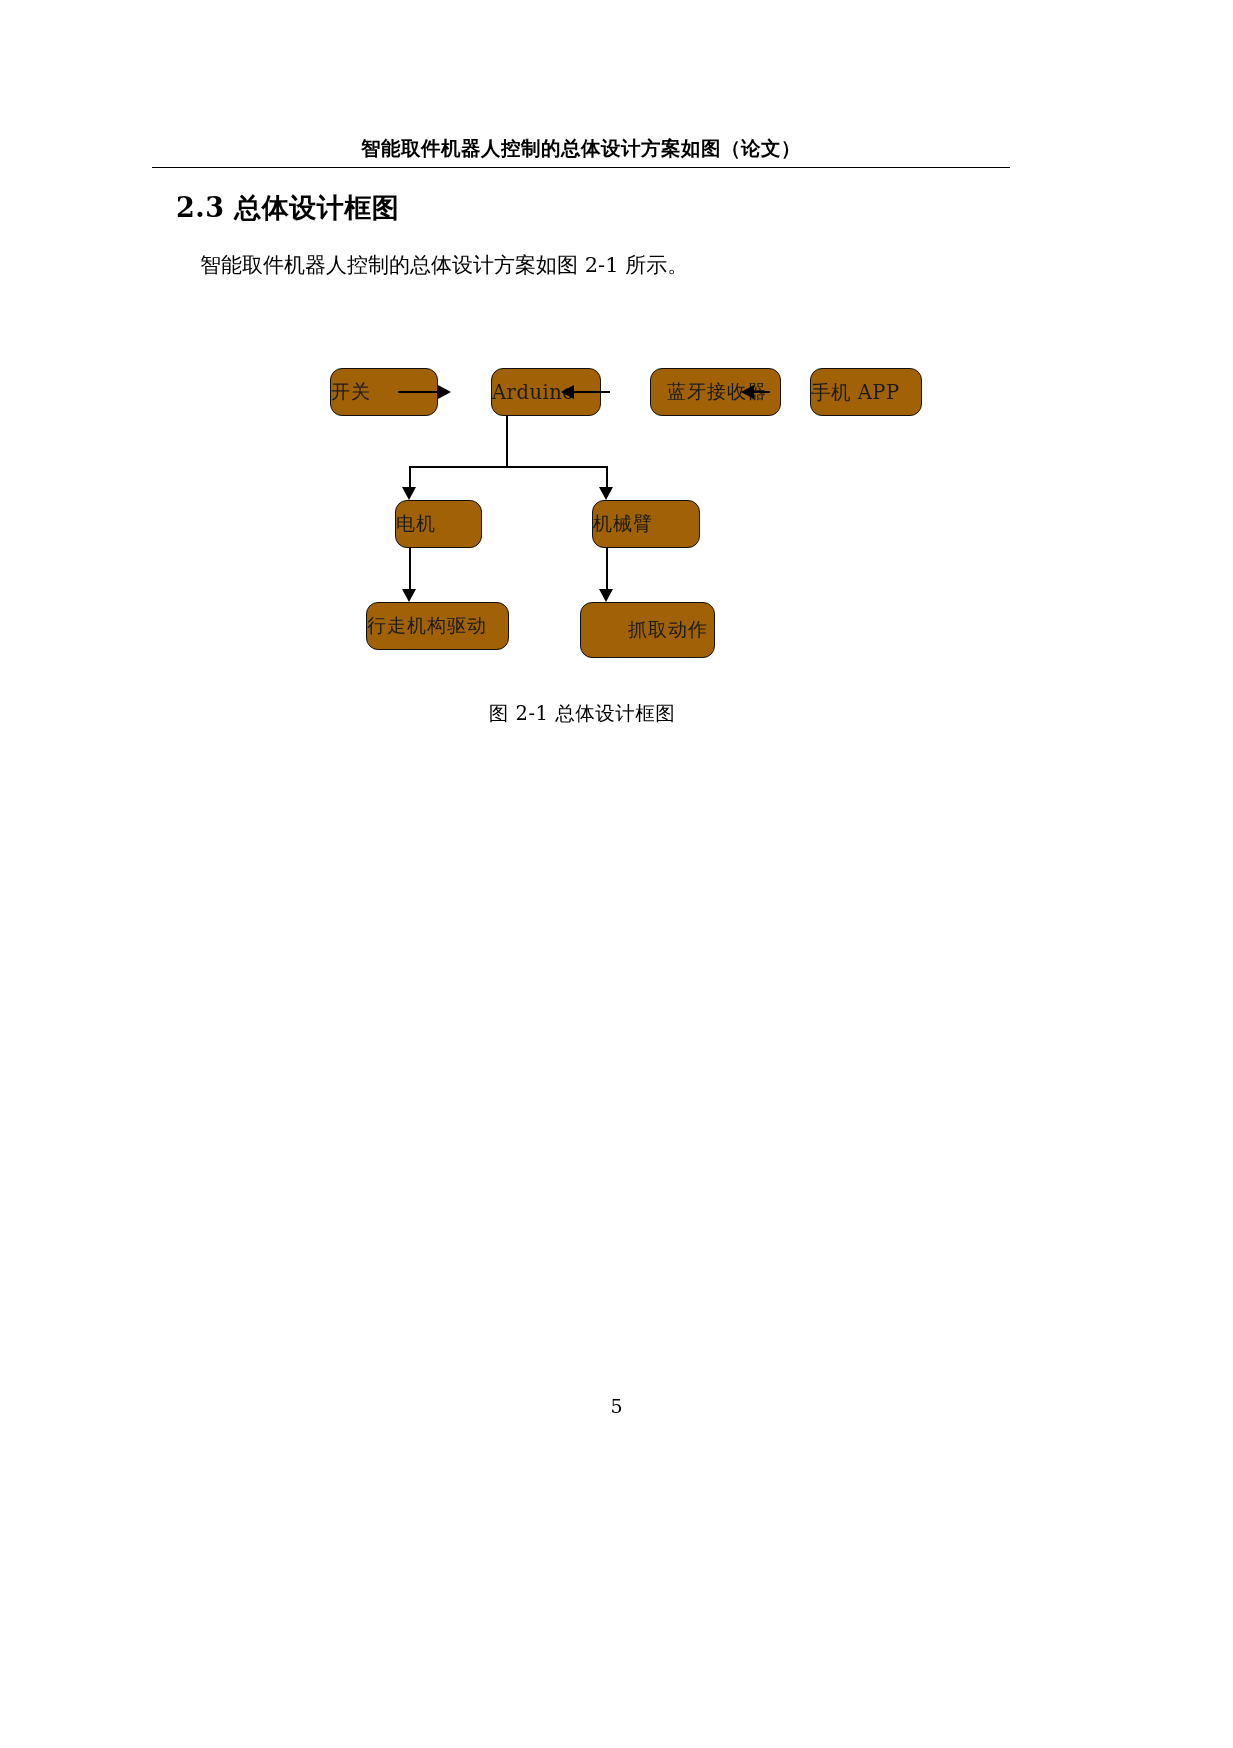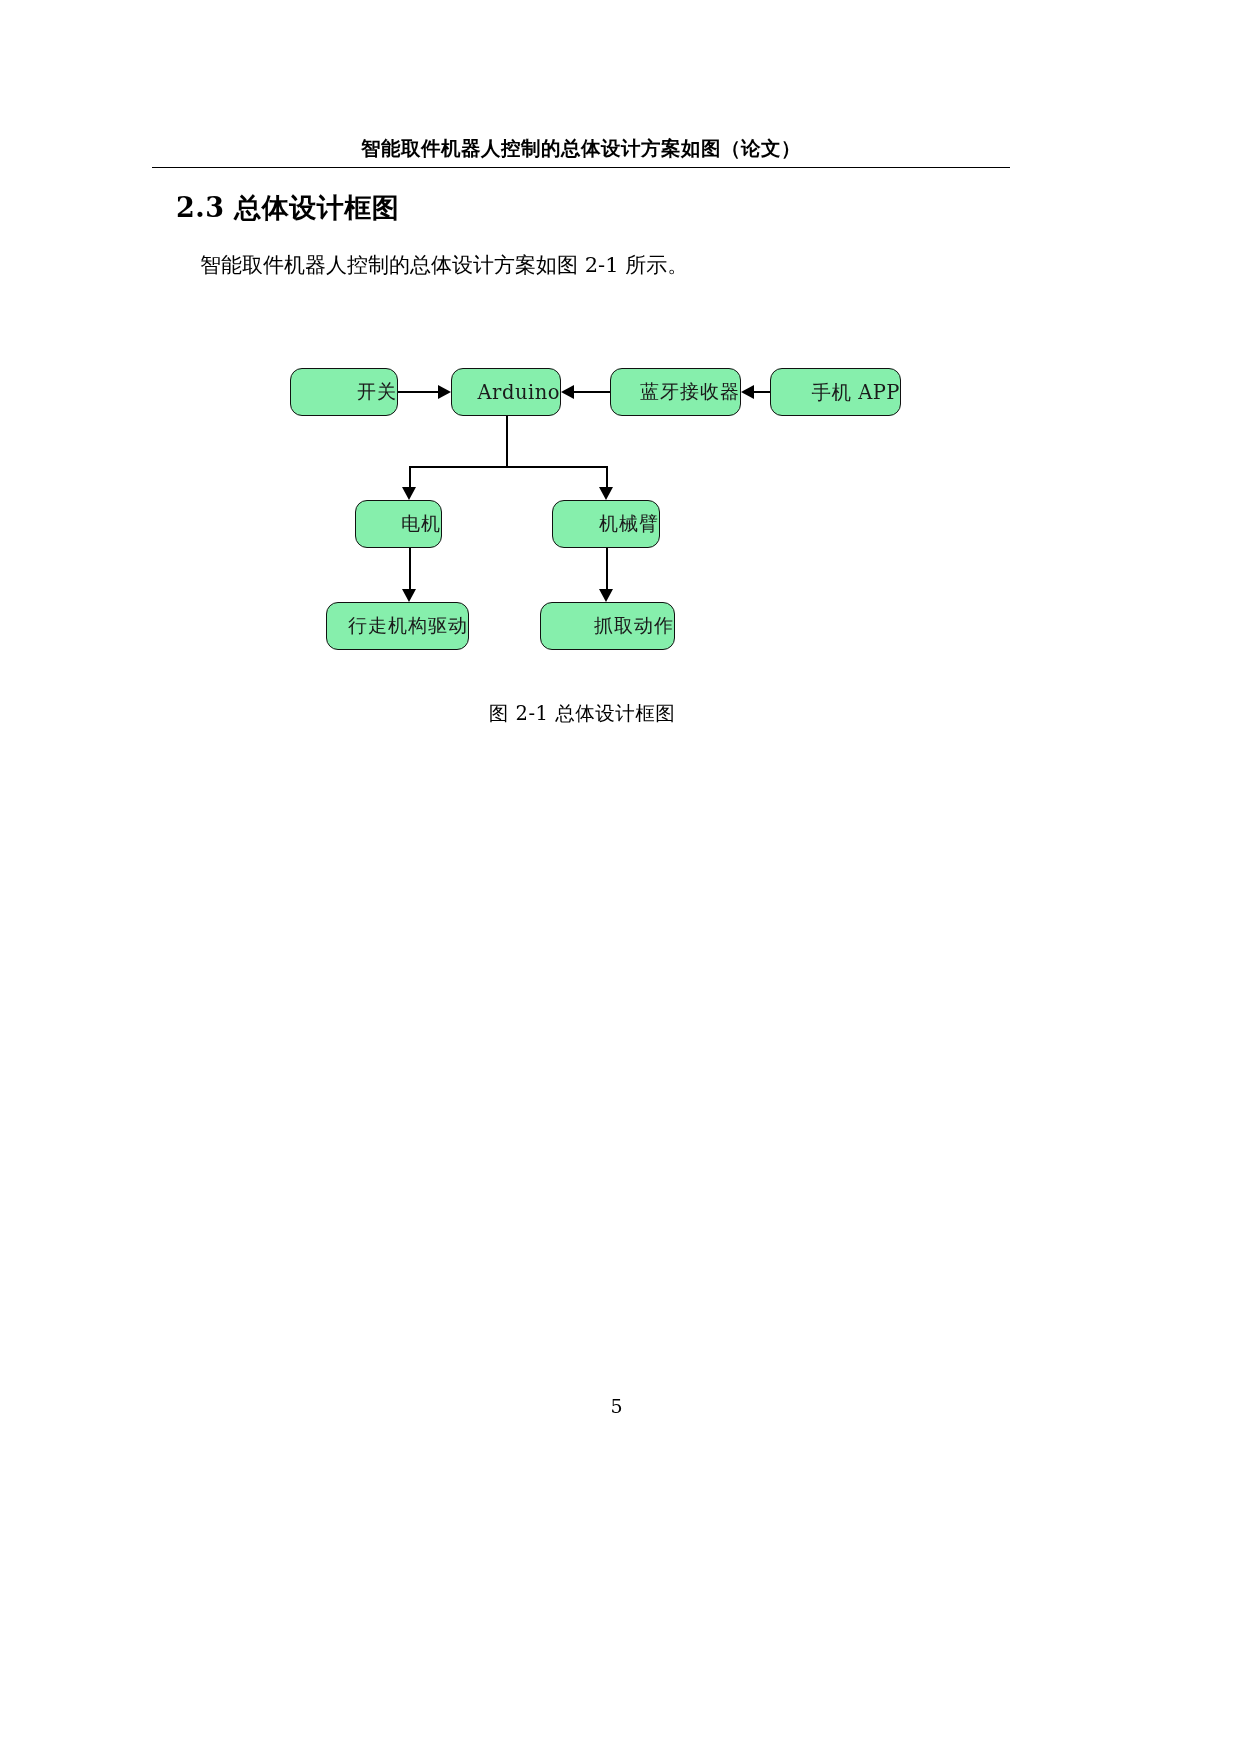--- a/index.html
+++ b/index.html
@@ -73,28 +73,29 @@
     position: absolute;
     left: 152px;
     top: 345px;
     width: 860px;
     height: 330px;
   }
   .node {
     position: absolute;
     border: 1.7px solid #111;
     border-radius: 12px;
-    background: #86efac;
+    background: #a16207;
     display: flex;
     align-items: center;
-    justify-content: flex-end;
+    justify-content: flex-start;
     font-size: 19px;
     color: #1a1a1a;
     box-sizing: border-box;
     letter-spacing: 1px;
+    margin-left: 40px;
   }
   .node.latin {
     font-family: "DejaVu Serif", "Liberation Serif", serif;
     letter-spacing: 0.5px;
     font-size: 19.5px;
   }
 
   
   .ln-h {
     position: absolute;
@@ -185,37 +186,37 @@
     </div>
 
     <div class="node latin" style="left:299px; top:23px; width:110px; height:48px;">
       <span>Arduino</span>
     </div>
 
     <div class="node" style="left:458px; top:23px; width:131px; height:48px;padding-left:16px;">
       <span>蓝牙接收器</span>
     </div>
 
-    <div class="node latin" style="left:618px; top:23px; width:131px; height:48px;">
+    <div class="node latin" style="left:618px; top:23px; width:112px; height:48px;">
       <span>手机 APP</span>
     </div>
 
     <div class="node" style="left:203px; top:155px; width:87px; height:48px;">
       <span>电机</span>
     </div>
 
     <div class="node" style="left:400px; top:155px; width:108px; height:48px;">
       <span>机械臂</span>
     </div>
 
     <div class="node" style="left:174px; top:257px; width:143px; height:48px;">
       <span>行走机构驱动</span>
     </div>
 
-    <div class="node" style="left:388px; top:257px; width:135px; height:48px;">
+    <div class="node" style="left:388px; top:257px; width:135px; height:56px;padding-left:47px;">
       <span>抓取动作</span>
     </div>
 
     <div class="ln-h" style="left:246px; top:46px; width:40px;"></div>
     <div class="arrow-r" style="left:286px; top:39.5px;"></div>
 
     <div class="ln-h" style="left:422px; top:46px; width:36px;"></div>
     <div class="arrow-l" style="left:409px; top:39.5px;"></div>
 
     <div class="ln-h" style="left:602px; top:46px; width:16px;"></div>

